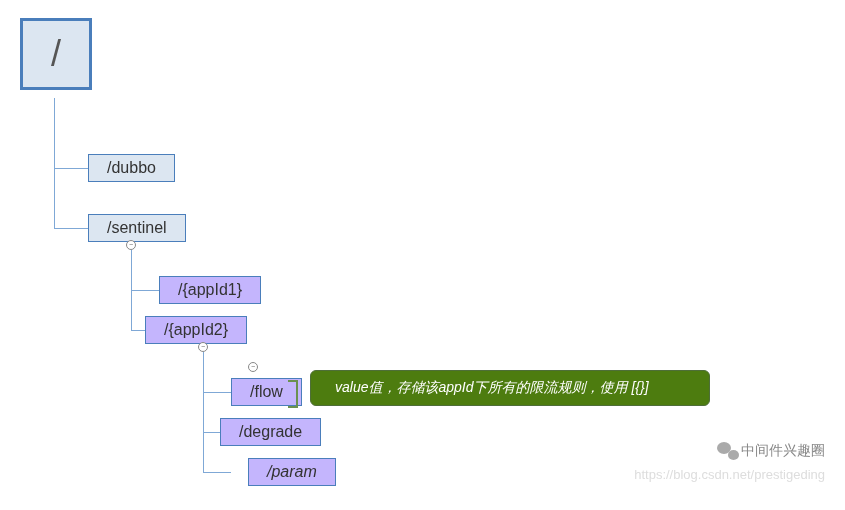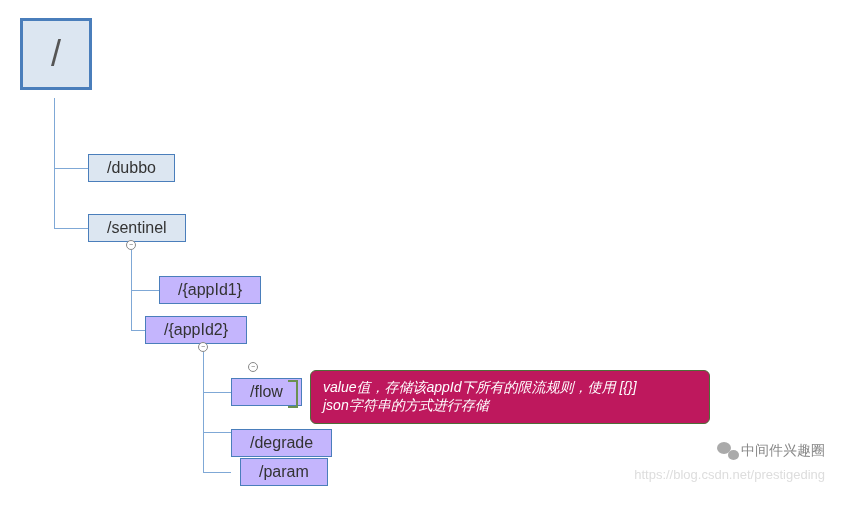--- a/index.html
+++ b/index.html
@@ -38,27 +38,27 @@
     border-radius: 50%;
     background: #fff;
     font-size: 7px;
     line-height: 8px;
     text-align: center;
     color: #666;
   }
   
   .tooltip {
     position: absolute;
-    background: #be185d;
+    background: #4d7c0f;
     border: 1px solid #4e6e38;
     border-radius: 6px;
     color: #fff;
     font-style: italic;
     font-size: 14px;
-    padding: 8px 12px;
+    padding: 8px 24px;
     width: 400px;
   }
   
   .bracket {
     position: absolute;
     border: 2px solid #6b9050;
     border-left: none;
     width: 10px;
   }
   
@@ -115,29 +115,28 @@
 <div class="node node-white" style="left:159px; top:276px;">/{appId1}</div>
 <div class="node node-white" style="left:145px; top:316px;">/{appId2}</div>
 <div class="toggle" style="left:198px; top:342px;">−</div>
 
 <div class="connector" style="left:203px; top:352px; height:120px; border-left-width:1px;"></div>
 <div class="connector" style="left:203px; top:392px; width:28px; border-top-width:1px;"></div>
 <div class="connector" style="left:203px; top:432px; width:28px; border-top-width:1px;"></div>
 <div class="connector" style="left:203px; top:472px; width:28px; border-top-width:1px;"></div>
 
 <div class="node node-white" style="left:231px; top:378px;">/flow</div>
-<div class="node node-white" style="left:231px; top:418px;margin-top:11px;">/degrade</div>
-<div class="node node-white" style="left:240px; top:458px;">/param</div>
+<div class="node node-white" style="left:220px; top:418px;">/degrade</div>
+<div class="node node-white" style="left:248px; top:458px;font-style:italic;">/param</div>
 
 <div class="toggle" style="left:248px; top:362px;">−</div>
 
 <div class="bracket" style="left:288px; top:380px; height:28px;"></div>
 
 <div class="tooltip" style="left:310px; top:370px;">
   <div>value值，存储该appId下所有的限流规则，使用 [{}]</div>
-  <div>json字符串的方式进行存储</div>
 </div>
 
 <div class="watermark-wechat">
   <span class="wechat-icon"></span>
   <span>中间件兴趣圈</span>
 </div>
 <div class="watermark-url">https://blog.csdn.net/prestigeding</div>
 
 </body></html>

